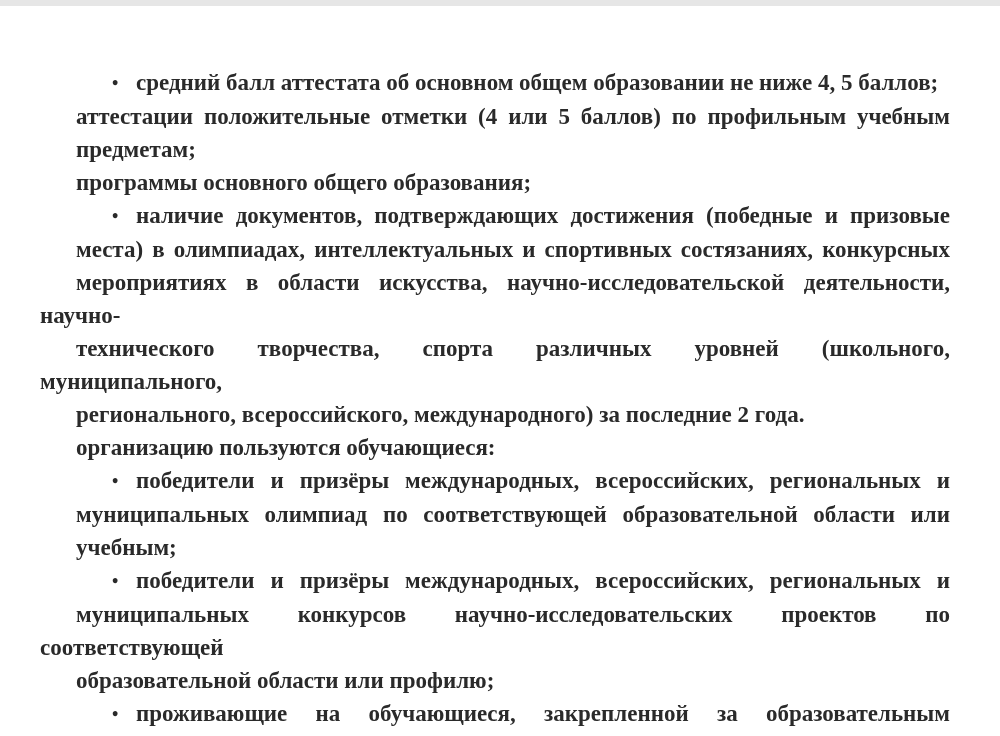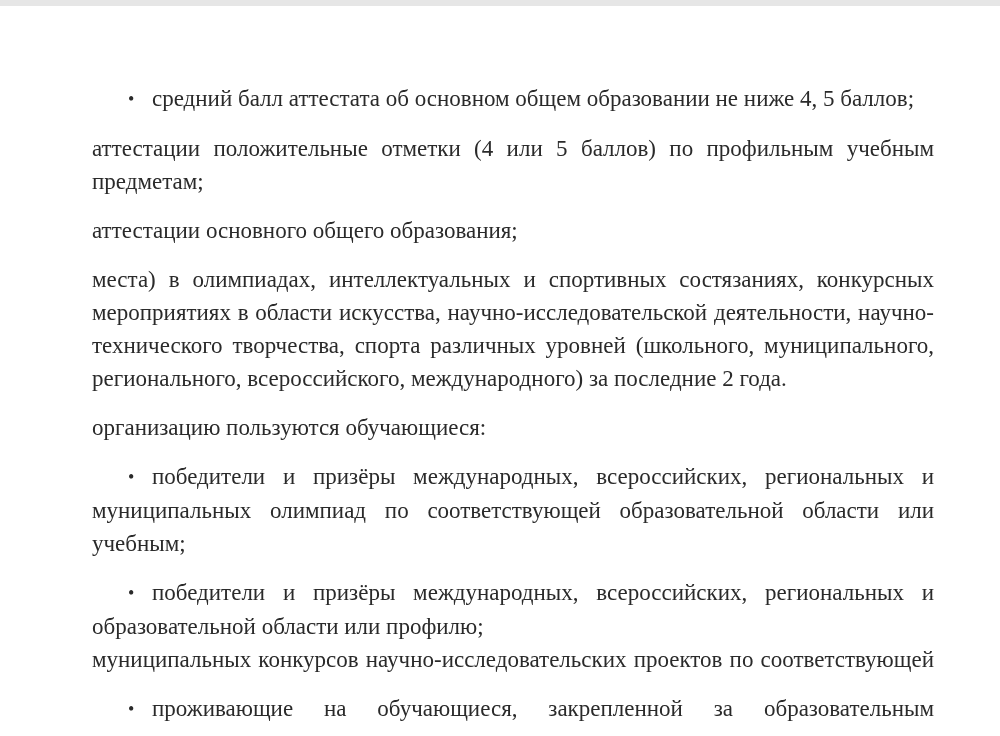--- a/index.html
+++ b/index.html
@@ -24,25 +24,26 @@
     }
     .doc {
       position: absolute;
       left: 40px;
       top: 66px;
       width: 910px;
       font-size: 23px;
       line-height: 33px;
     }
     .p {
-      margin: 16px;
+      margin: 0;
       text-align: justify;
       text-align-last: left;
       text-indent: 36px;
       white-space: normal;
+      font-weight: bold;
     }
     .p .bullet {
       display: inline-block;
       width: 24px;
       text-indent: 0;
       font-size: 18px;
       vertical-align: 1px;
     }
     .p.cut {
       height: 14px;
@@ -66,44 +67,45 @@
   <div class="p">
     <span class="ln first last"><span class="bullet">•</span><span>средний балл аттестата об основном общем образовании не ниже 4, 5 баллов;</span></span>
   </div>
 
   <div class="p">
     <span class="ln">аттестации положительные отметки (4 или 5 баллов) по профильным учебным</span>
     <span class="ln last">предметам;</span>
   </div>
 
   <div class="p">
-    <span class="ln last">аттестации основного общего образования;</span>
+    <span class="ln last">программы основного общего образования;</span>
   </div>
 
   <div class="p">
+    <span class="ln first"><span class="bullet">•</span><span>наличие документов, подтверждающих достижения (победные и призовые</span></span>
     <span class="ln">места) в олимпиадах, интеллектуальных и спортивных состязаниях, конкурсных</span>
     <span class="ln">мероприятиях в области искусства, научно-исследовательской деятельности, научно-</span>
     <span class="ln">технического творчества, спорта различных уровней (школьного, муниципального,</span>
     <span class="ln last">регионального, всероссийского, международного) за последние 2 года.</span>
   </div>
 
   <div class="p">
     <span class="ln last">организацию пользуются обучающиеся:</span>
   </div>
 
   <div class="p">
     <span class="ln first"><span class="bullet">•</span><span>победители и призёры международных, всероссийских, региональных и</span></span>
     <span class="ln">муниципальных олимпиад по соответствующей образовательной области или</span>
     <span class="ln last">учебным;</span>
   </div>
 
   <div class="p">
     <span class="ln first"><span class="bullet">•</span><span>победители и призёры международных, всероссийских, региональных и</span></span>
+    <span class="ln">муниципальных конкурсов научно-исследовательских проектов по соответствующей</span>
     <span class="ln last">образовательной области или профилю;</span>
-    <span class="ln">муниципальных конкурсов научно-исследовательских проектов по соответствующей</span>
   </div>
 
   <div class="p">
     <span class="ln first last"><span class="bullet">•</span><span>проживающие на обучающиеся, закрепленной за образовательным учреждением.</span></span>
   </div>
 
   <div class="p cut">
     <span class="ln first">2.5. В случае если число МБОУ ... в 10 класс МБОУ «СОШ</span>
   </div>
 

